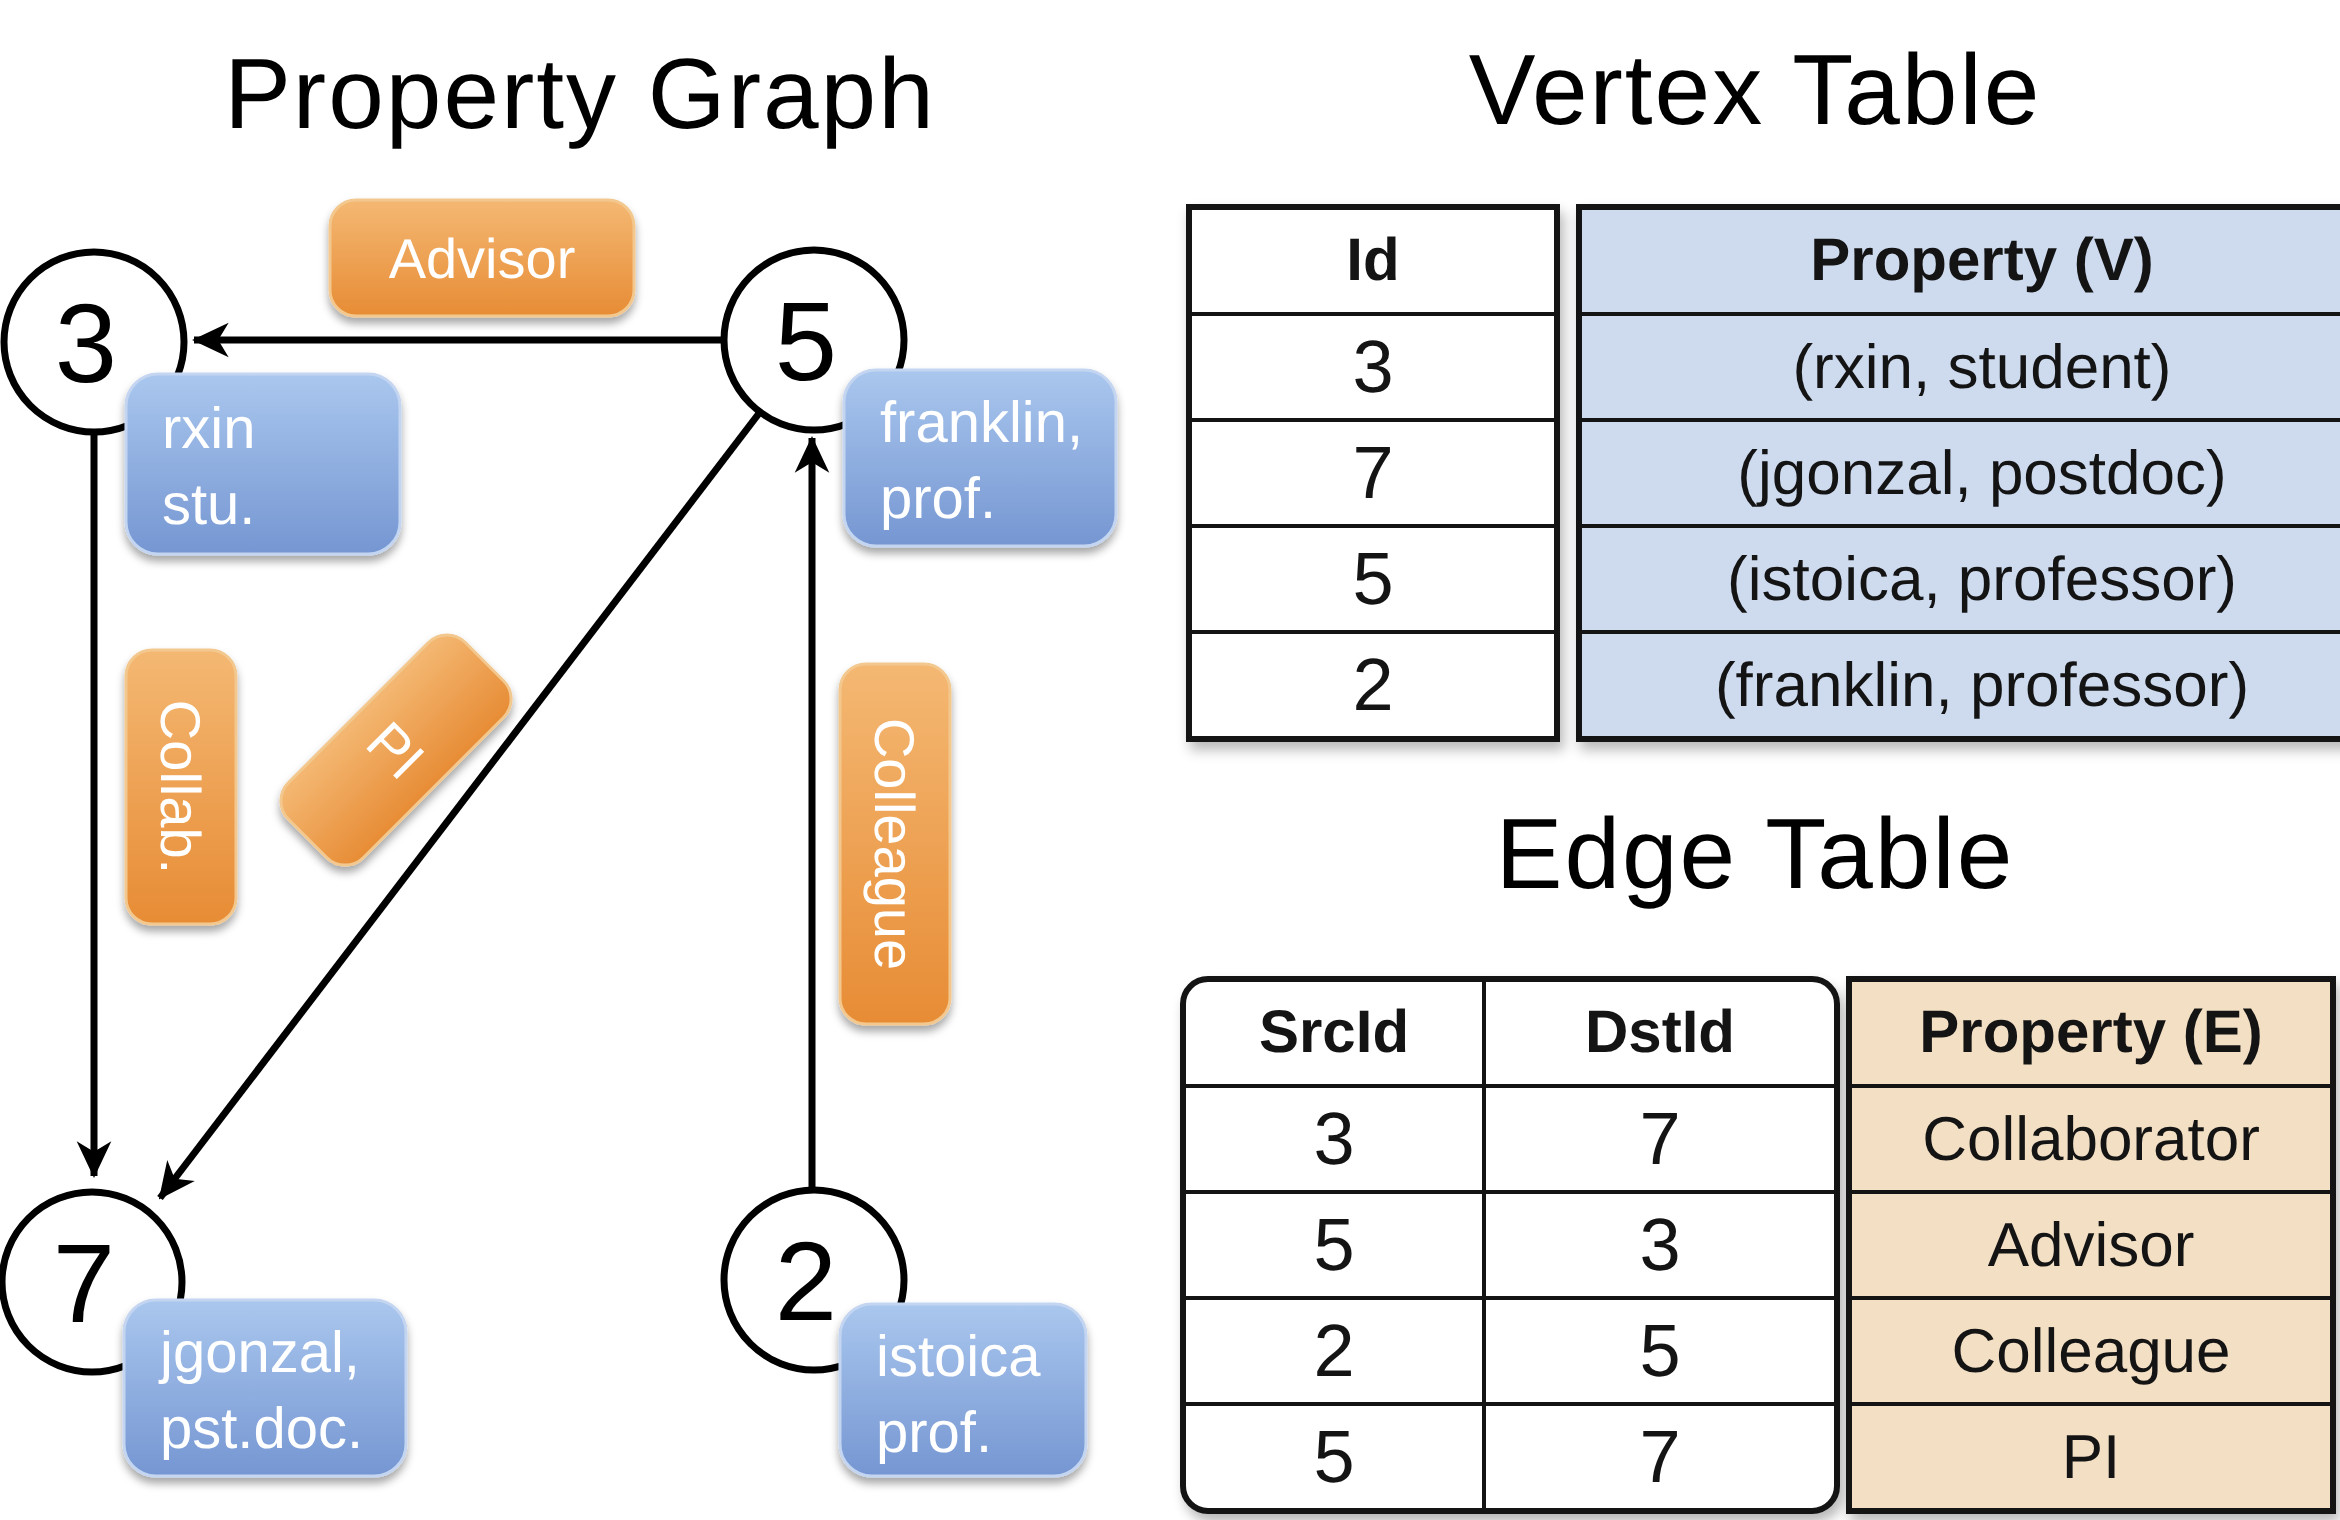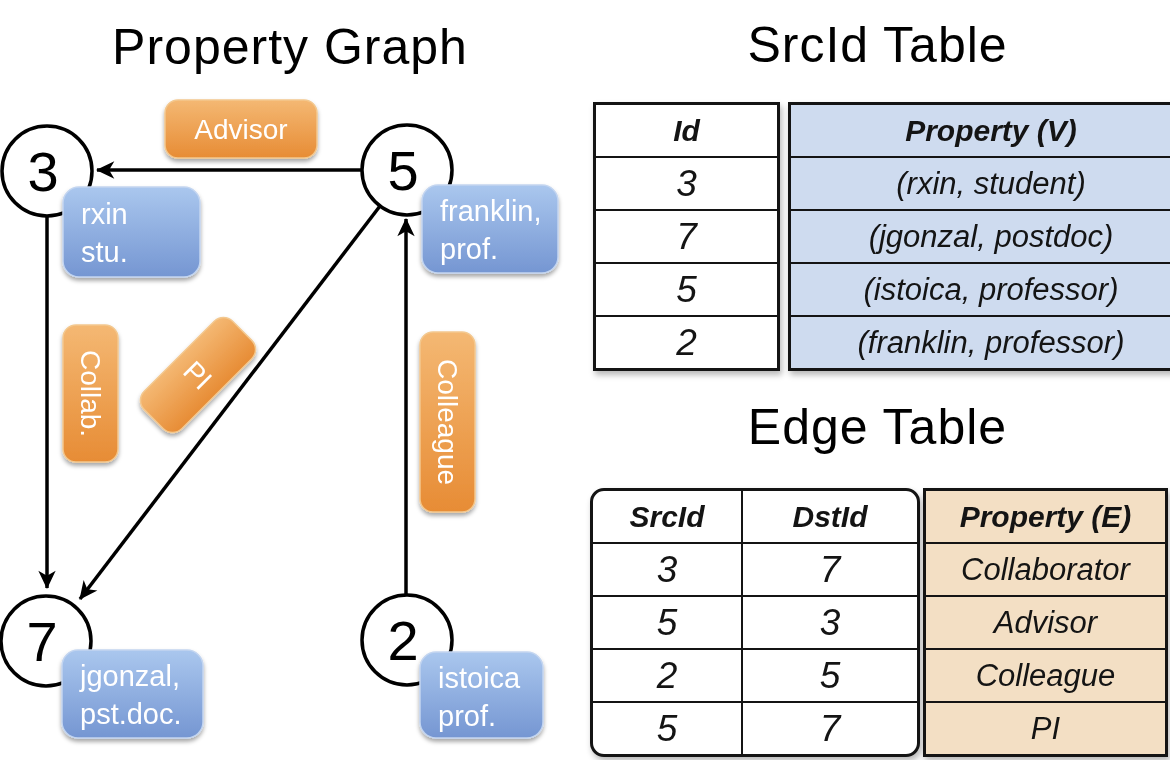--- a/index.html
+++ b/index.html
@@ -12,21 +12,21 @@
     letter-spacing:1px; color:#000000;
   }
   #pg-title  { left:10px;  top:18px;  width:560px; }
   #vt-title  { left:585px; top:16px;  width:585px; }
   #et-title  { left:585px; top:398px; width:585px; }
 
   .graph-svg { position:absolute; left:0; top:0; }
 
   .tbox {
     position:absolute; border:3px solid #141414; background:#fff;
-    box-shadow:2px 4px 6px rgba(0,0,0,0.28); box-sizing:border-box;font-style:italic;
+    box-shadow:2px 4px 6px rgba(0,0,0,0.28); box-sizing:border-box;
   }
   .tbox .cell {
     height:51px; line-height:51px; text-align:center; color:#141414;
     font-size:31px; white-space:nowrap; overflow:hidden;
   }
   .tbox .cell.bt { border-top:2px solid #141414; }
   .tbox .cell.hdr { font-weight:bold; font-size:30px; }
   .tbox .cell.num { font-size:37px; }
   .bluefill   { background:#cedbef; }
   .orangefill { background:#f3dfc4; }
@@ -37,21 +37,21 @@
   #et-srcdst  { left:590px; top:488px; width:330px; display:grid; grid-template-columns:150px 1fr;border-radius:14px; }
   #et-srcdst .c1 { border-right:2px solid #141414; }
   #et-propbox { left:923px; top:488px; width:245px; }
 </style>
 </head>
 <body>
 
 <div class="stage">
 
   <div id="pg-title" class="slide-title">Property Graph</div>
-  <div id="vt-title" class="slide-title">SrcId Table</div>
+  <div id="vt-title" class="slide-title">Vertex Table</div>
   <div id="et-title" class="slide-title">Edge Table</div>
 
   <svg class="graph-svg" width="585" height="760" viewBox="0 0 585 760">
     <defs>
       <linearGradient id="blueGrad" x1="0" y1="0" x2="0" y2="1">
         <stop offset="0" stop-color="#aac7ee"></stop>
           <stop offset="1" stop-color="#7596d2"></stop>
       </linearGradient>
       <linearGradient id="orangeGrad" x1="0" y1="0" x2="0" y2="1">
         <stop offset="0" stop-color="#f4b873"></stop>

